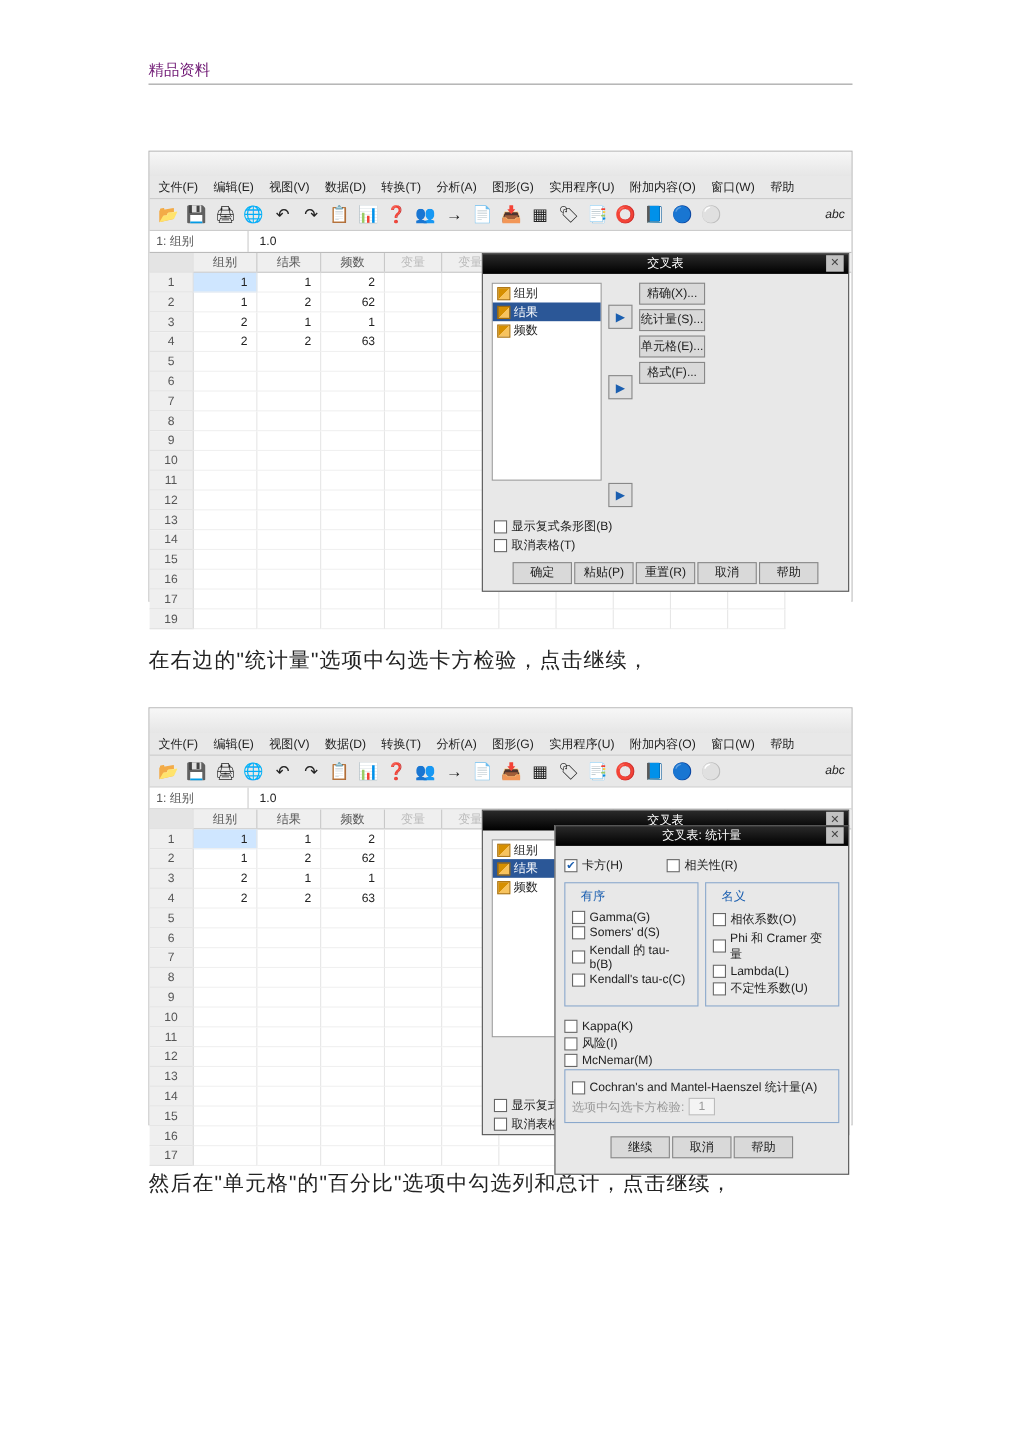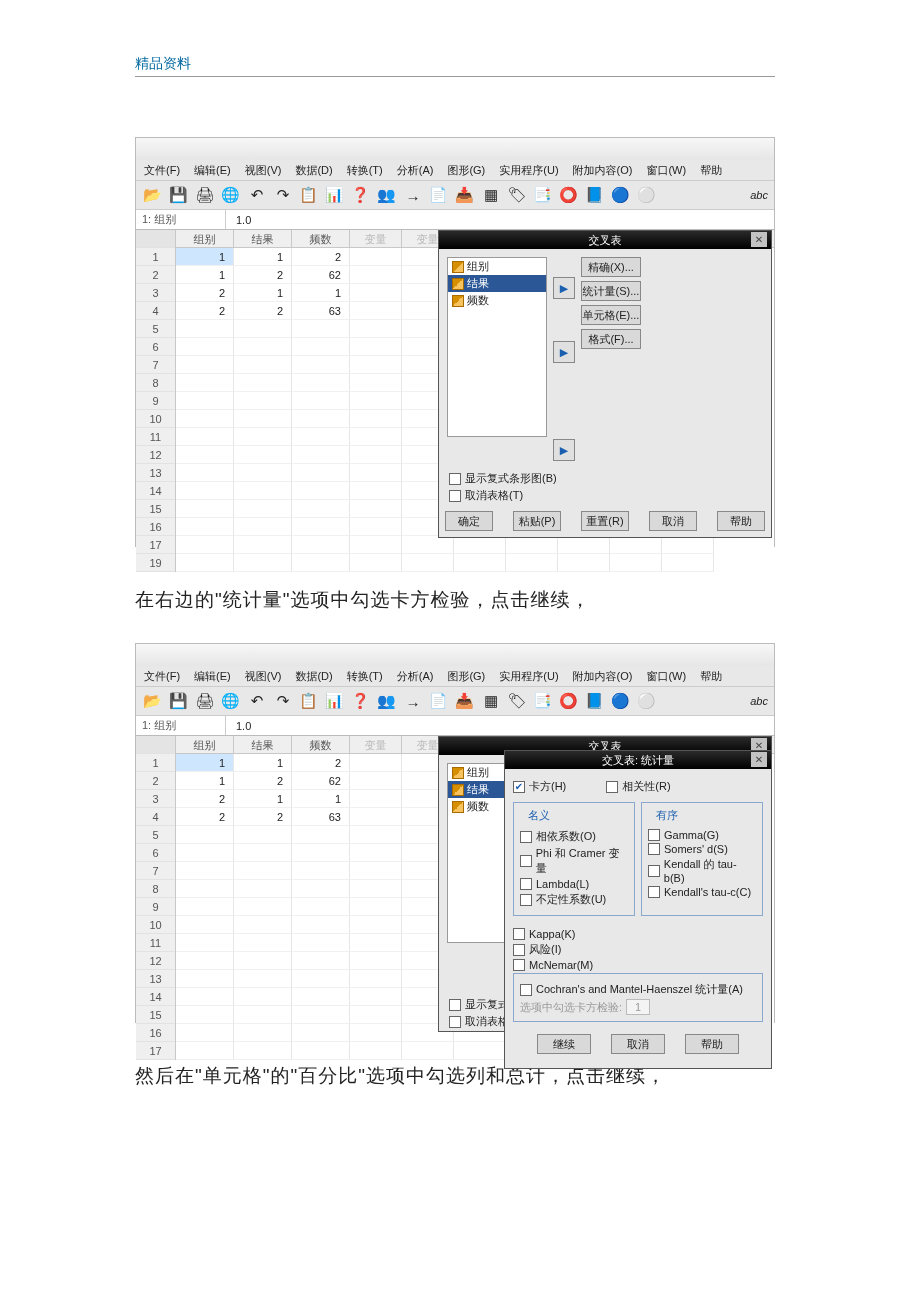--- a/index.html
+++ b/index.html
@@ -1,18 +1,18 @@
 <!DOCTYPE html>
 <html><head>
 <meta charset="utf-8">
 <style>
   *{box-sizing:border-box}
   body{margin:0;background:#fff;font-family:"Microsoft YaHei",Arial,sans-serif;font-size:14px;color:#222;width:920px}
   .page{padding:55px 25px 0 135px}
-  .header{font-size:14px;color:#0369a1;border-bottom:1px solid #999;padding-bottom:3px;margin-bottom:60px;width:640px}
+  .header{font-size:14px;color:#701a75;border-bottom:1px solid #999;padding-bottom:3px;margin-bottom:60px;width:640px}
   .body-text{font-size:19px;letter-spacing:1px;margin:40px 0 30px 0}
   .wm{position:absolute;font-size:48px;font-family:Arial;color:rgba(160,160,160,.3);pointer-events:none;z-index:10;letter-spacing:3px}
   .shot{position:relative;width:640px;border:1px solid #bbb;background:#e4e4e4;font-size:11px;color:#222}
   .titlebar{height:22px;background:linear-gradient(#f7f7f7,#e6e6e6);color:#5c0000;font-weight:bold;text-align:right;padding-right:40px;line-height:22px;overflow:hidden}
   .menubar{height:20px;background:#e8e8e8;display:flex;gap:14px;padding:0 8px;align-items:center}
   .menubar span{white-space:nowrap}
   .toolbar{height:30px;background:#e8e8e8;display:flex;align-items:center;gap:4px;padding:0 6px;border-top:1px solid #ccc;border-bottom:1px solid #ccc}
   .tb{width:22px;height:22px;display:inline-flex;align-items:center;justify-content:center;font-size:15px}
   .cellbar{height:20px;background:#fff;border-bottom:1px solid #bbb;display:flex;align-items:center}
   .cellbar .lbl{width:90px;border-right:1px solid #ccc;padding:2px 6px;color:#555}
@@ -34,21 +34,21 @@
   .vitem{padding:1px 4px;display:flex;align-items:center;gap:3px}
   .vitem.sel{background:#2b5797;color:#fff}
   .ruler{display:inline-block;width:12px;height:12px;background:linear-gradient(135deg,#d68f00 50%,#f7c35e 50%);border:1px solid #a86b00}
   .arrbtn{width:22px;height:22px;background:#e0e0e0;border:1px solid #888;display:flex;align-items:center;justify-content:center;color:#1b5fb0}
   .field{background:#fff;border:1px solid #999;width:120px;height:40px}
   .small-field{background:#fff;border:1px solid #999;width:120px;height:28px}
   .rbtn{width:60px;height:20px;background:#d9d9d9;border:1px solid #888;text-align:center;line-height:18px;margin-bottom:4px}
   .rbtn.dis{color:#999;border-color:#bbb}
   .cb{display:flex;align-items:center;gap:4px;margin:2px 0}
   .cbi{width:12px;height:12px;border:1px solid #666;background:#fff;display:inline-flex;align-items:center;justify-content:center;font-size:10px;color:#1b5fb0}
-  .dfoot{display:flex;gap:20px;justify-content:center;padding:6px}
+  .dfoot{display:flex;gap:2px;justify-content:center;padding:6px}
   .fbtn{width:54px;height:20px;background:#d9d9d9;border:1px solid #888;text-align:center;line-height:18px;font-size:11px}
   .grp{border:1px solid #8aa8cc;padding:6px;margin-bottom:6px}
   .grptitle{color:#1b5fb0;margin:-12px 0 4px 4px;background:#e8e8e8;display:inline-block;padding:0 4px;font-size:11px}
 </style>
 </head>
 <body>
 
 <div class="page">
   <div class="header">精品资料</div>
 
@@ -736,61 +736,61 @@
               <span class="cbi">✔</span>
               <span>卡方(H)</span>
             </label>
           <label class="cb">
               <span class="cbi"></span>
               <span>相关性(R)</span>
             </label>
         </div>
         <div style="display:flex;gap:6px">
           <div class="grp" style="flex:1">
+            <div class="grptitle">有序</div>
+            <div id="ord">
+                <label class="cb">
+                  <span class="cbi"></span>
+                  <span>Gamma(G)</span>
+                </label>
+                <label class="cb">
+                  <span class="cbi"></span>
+                  <span>Somers' d(S)</span>
+                </label>
+                <label class="cb">
+                  <span class="cbi"></span>
+                  <span>Kendall 的 tau-b(B)</span>
+                </label>
+                <label class="cb">
+                  <span class="cbi"></span>
+                  <span>Kendall's tau-c(C)</span>
+                </label>
+              </div>
+          </div>
+          <div class="grp" style="flex:1">
             <div class="grptitle">名义</div>
             <div id="nom">
                 <label class="cb">
                   <span class="cbi"></span>
                   <span>相依系数(O)</span>
                 </label>
                 <label class="cb">
                   <span class="cbi"></span>
                   <span>Phi 和 Cramer 变量</span>
                 </label>
                 <label class="cb">
                   <span class="cbi"></span>
                   <span>Lambda(L)</span>
                 </label>
                 <label class="cb">
                   <span class="cbi"></span>
                   <span>不定性系数(U)</span>
                 </label>
               </div>
           </div>
-          <div class="grp" style="flex:1">
-            <div class="grptitle">有序</div>
-            <div id="ord">
-                <label class="cb">
-                  <span class="cbi"></span>
-                  <span>Gamma(G)</span>
-                </label>
-                <label class="cb">
-                  <span class="cbi"></span>
-                  <span>Somers' d(S)</span>
-                </label>
-                <label class="cb">
-                  <span class="cbi"></span>
-                  <span>Kendall 的 tau-b(B)</span>
-                </label>
-                <label class="cb">
-                  <span class="cbi"></span>
-                  <span>Kendall's tau-c(C)</span>
-                </label>
-              </div>
-          </div>
         </div>
         <div style="display:flex;gap:6px">
           <div style="flex:1;padding-top:4px">
             <label class="cb">
                 <span class="cbi"></span>
                 <span>Kappa(K)</span>
               </label>
             <label class="cb">
                 <span class="cbi"></span>
                 <span>风险(I)</span>

